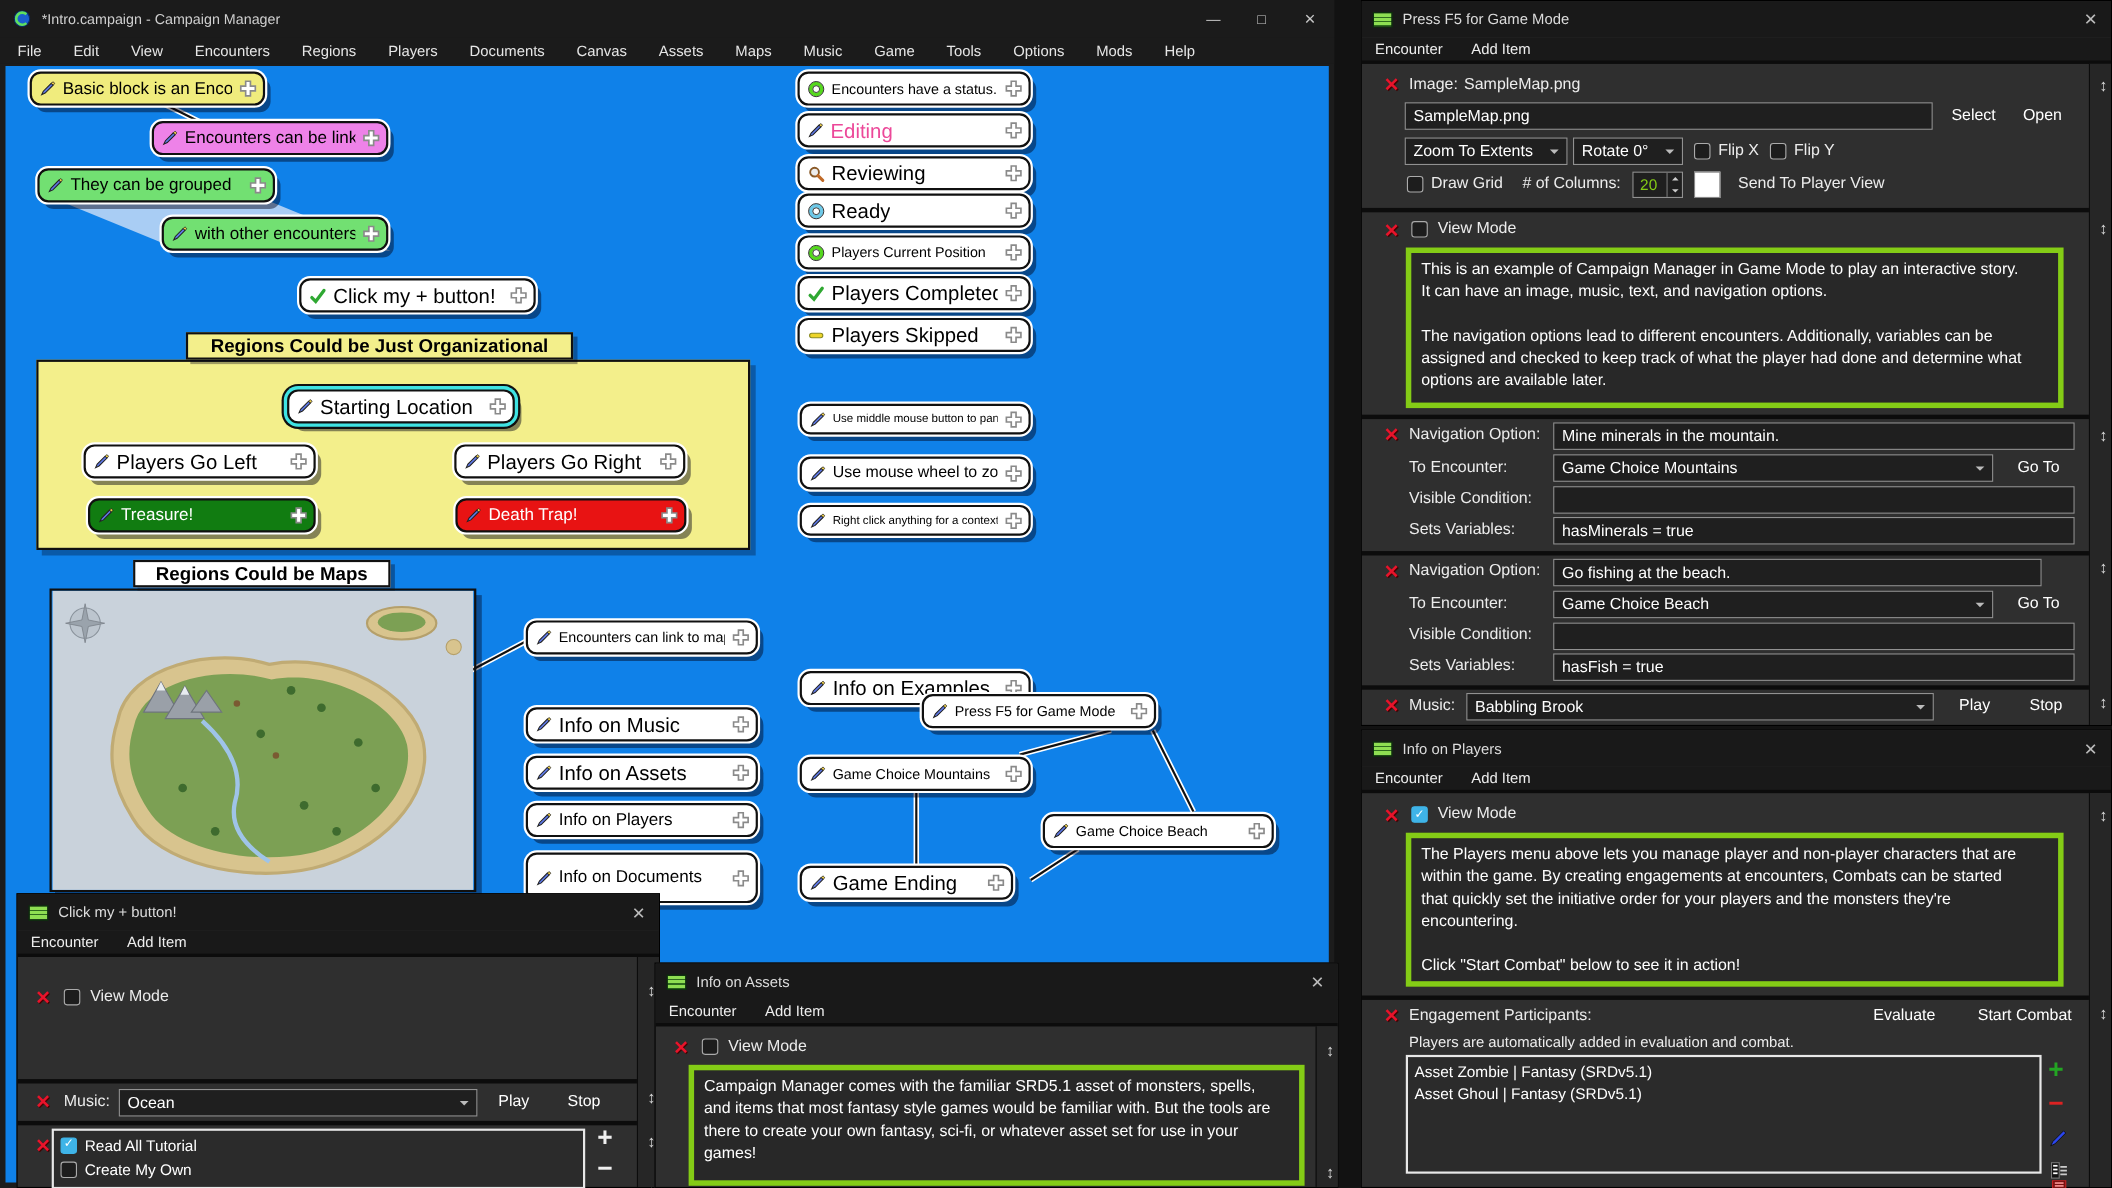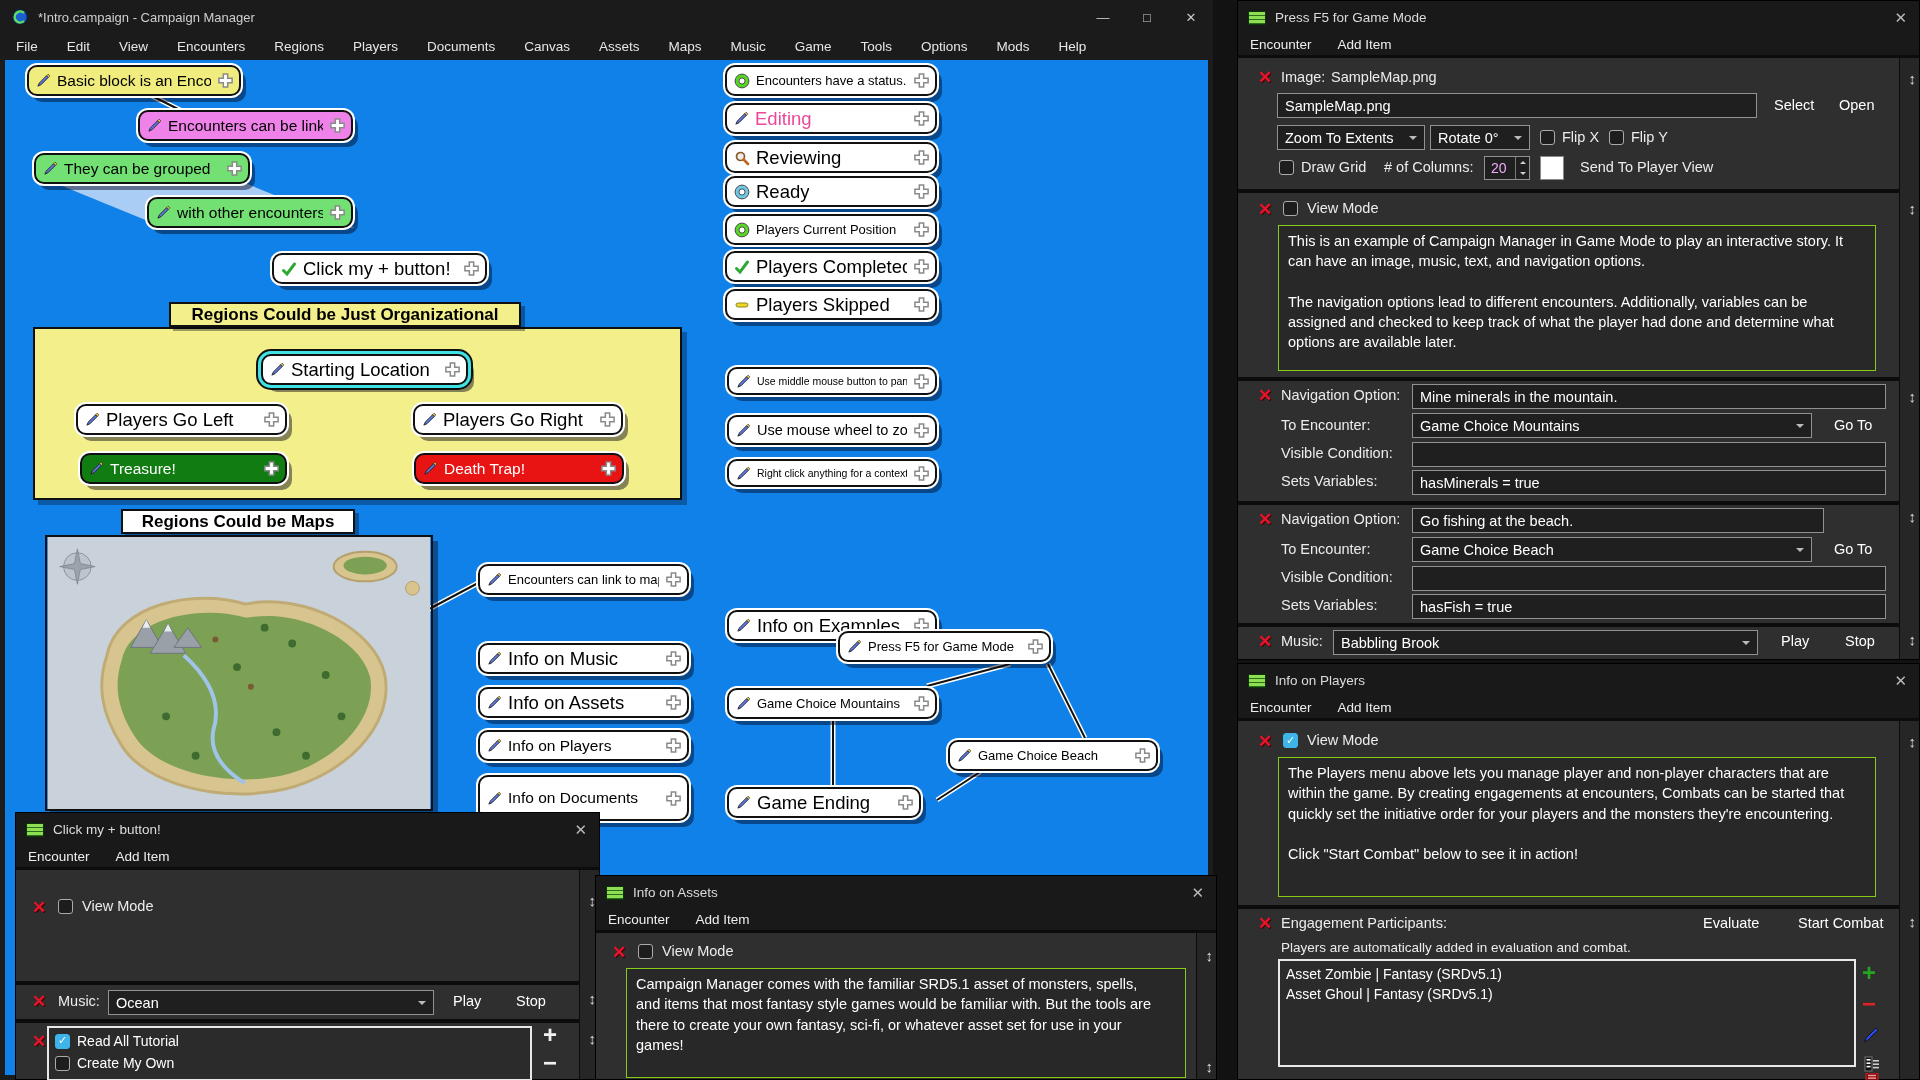--- a/index.html
+++ b/index.html
@@ -47,30 +47,30 @@
         display:inline-flex; align-items:center; justify-content:center; color:#fff; font-size:11px; }
   .cb.checked { background:#3fb4e8; border-color:#3fb4e8; }
   .cb .mark { visibility:hidden; }
   .cb.checked .mark { visibility:visible; }
   .field, .dd { background:#1f1f1f; border:1px solid #919191; color:#fff; font-size:14.5px;
                 display:flex; align-items:center; padding:0 7px; height:25px; }
   .dd { padding-right:22px; position:relative; }
   .dd:after { content:""; position:absolute; right:7px; top:10px; border:4px solid transparent;
               border-top-color:#bbb; }
   .tbtn { color:#fff; font-size:14.5px; }
-  .ta { position:absolute; background:#282828; border:1px solid #84cc16; color:#fff;
+  .ta { position:absolute; background:#282828; border:5px solid #84cc16; color:#fff;
         font-size:14.5px; line-height:1.4; padding:5px 24px 5px 9px; white-space:pre-wrap; overflow:hidden; }
   .rz { position:absolute; color:#d8d8d8; font-size:15px; }
   .lbl { position:absolute; color:#ececec; }
   .listbox { position:absolute; background:#2b2b2b; border:2px solid #e8e8e8; color:#fff;
              font-size:14px; padding:3px 6px; line-height:1.45; }
   .sec-div { position:absolute; left:0; right:0; height:4px; background:#0c0c0c; }
   .spin { position:absolute; height:24px; width:46px; border:1px solid #919191; background:#1f1f1f;
           display:flex; }
-  .spin .val { flex:1; display:flex; align-items:center; padding-left:6px; font-size:14px; color:#f0abfc; }
+  .spin .val { flex:1; display:flex; align-items:center; padding-left:6px; font-size:14px; color:#84cc16; }
   .spin .arrs { width:14px; border-left:1px solid #777; display:flex; flex-direction:column; }
   .spin .arrs i { flex:1; display:flex; align-items:center; justify-content:center; }
   .spin .arrs i:after { content:""; border:3.5px solid transparent; }
   .spin .arrs .u:after { border-bottom-color:#ccc; border-top-width:0; }
   .spin .arrs .d:after { border-top-color:#ccc; border-bottom-width:0; }
   .swatch { position:absolute; width:24px; height:24px; background:#fff; border:1px solid #888; }
   .gicon { position:absolute; font-size:24px; font-weight:bold; line-height:1; }
 </style>
 </head>
 <body>
@@ -737,21 +737,21 @@
       <span></span>
     </div>
   <span class="lbl" style="left:43px;top:472px;">Sets Variables:</span>
   <div class="field" style="position:absolute;left:174px;top:469px;width:474px;">
       <span>hasMinerals = true</span>
     </div>
   <div class="sec-div" style="top:500px;"></div>
 
   <span class="redx" style="position:absolute;left:20px;top:508px;">✕</span>
   <span class="lbl" style="left:43px;top:510px;">Navigation Option:</span>
-  <div class="field" style="position:absolute;left:174px;top:507px;width:412px;">
+  <div class="field" style="position:absolute;left:174px;top:507px;width:444px;">
       <span>Go fishing at the beach.</span>
     </div>
   <span class="lbl" style="left:43px;top:540px;">To Encounter:</span>
   <div class="dd" style="position:absolute;left:174px;top:536px;width:400px;">
       <span>Game Choice Beach</span>
     </div>
   <span class="tbtn" style="position:absolute;left:596px;top:540px;">Go To</span>
   <span class="lbl" style="left:43px;top:568px;">Visible Condition:</span>
   <div class="field" style="position:absolute;left:174px;top:565px;width:474px;">
       <span></span>

